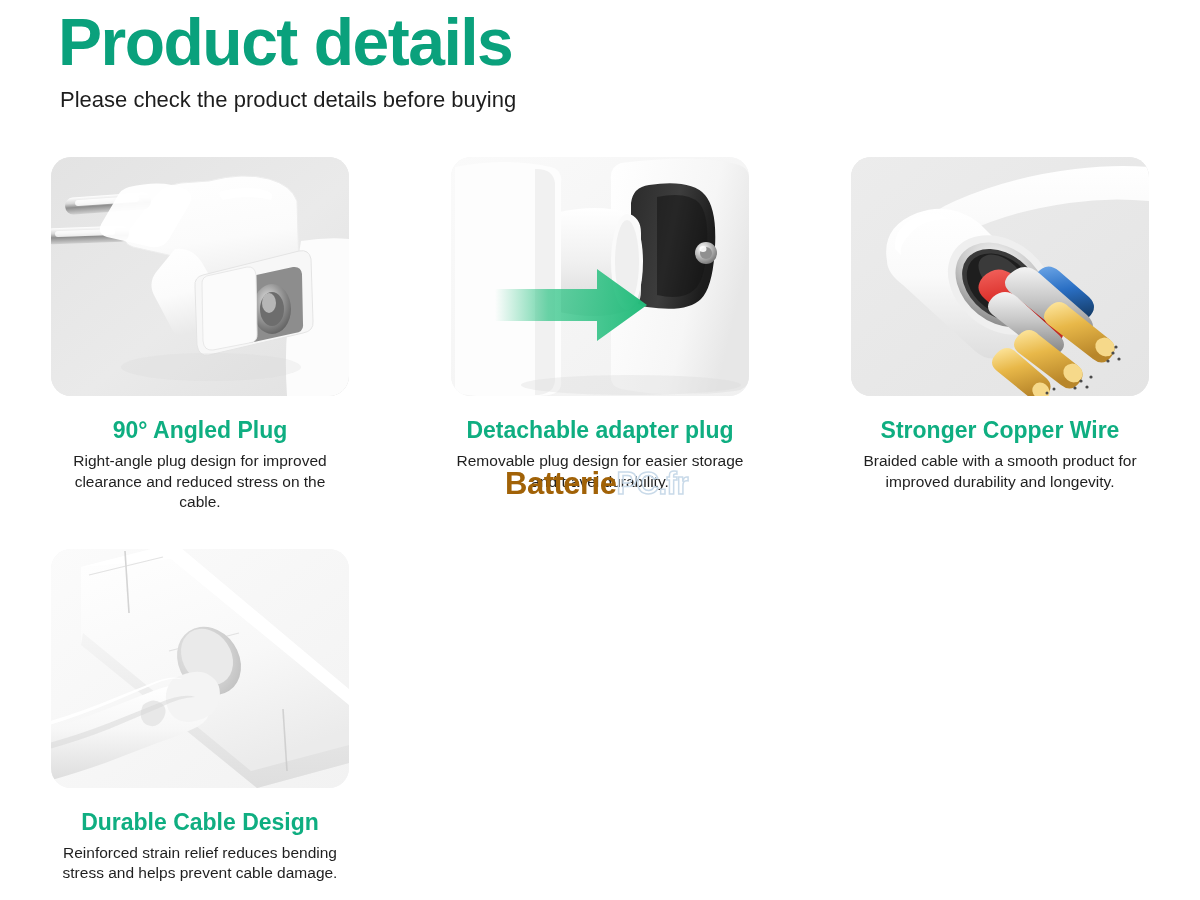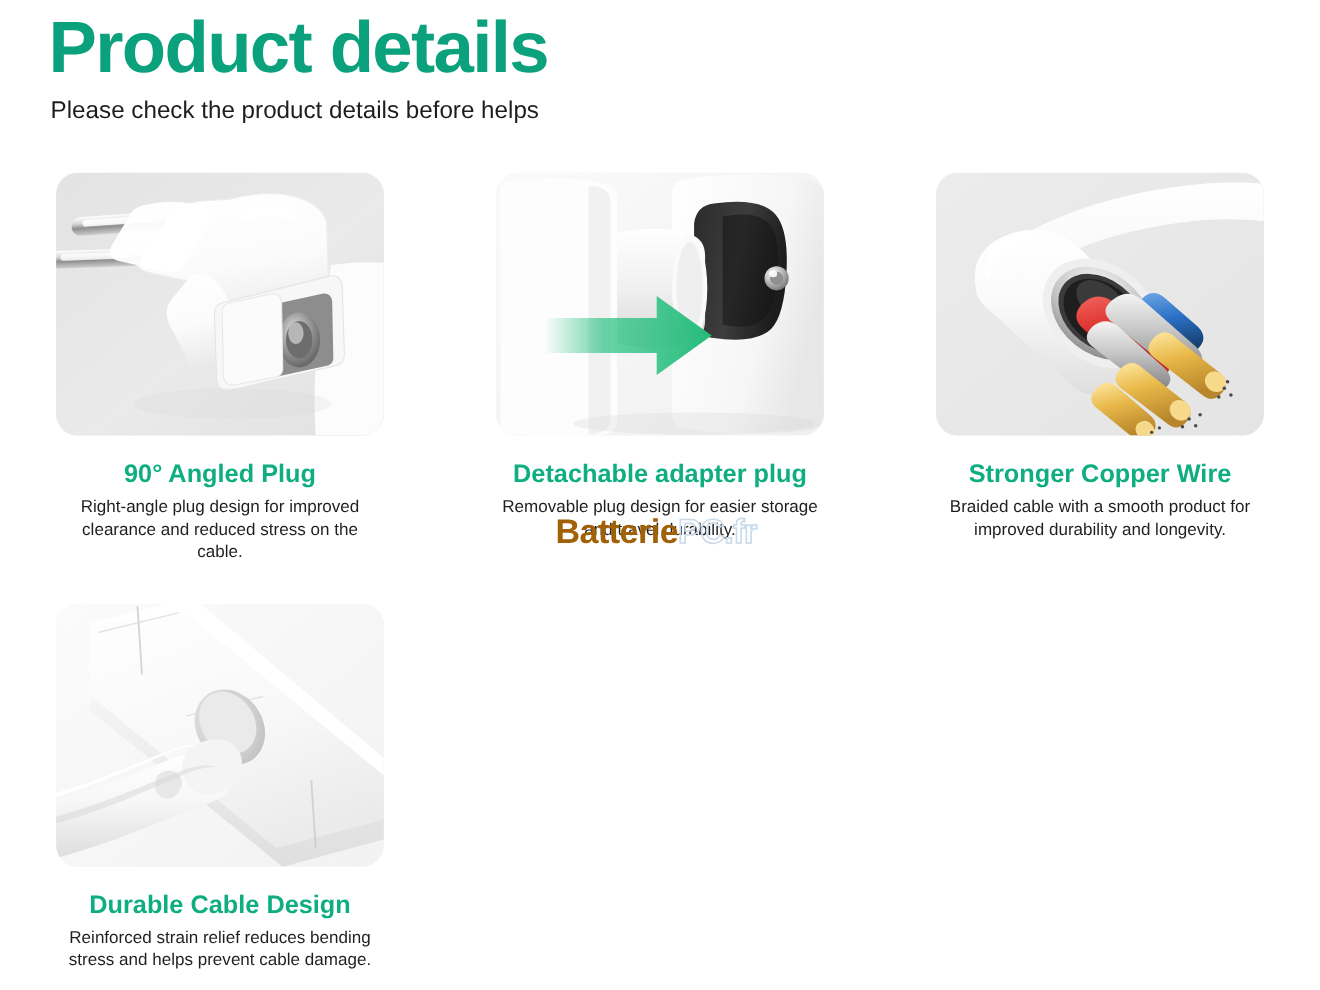--- a/index.html
+++ b/index.html
@@ -10,21 +10,21 @@
   body {
     width: 1200px;
     height: 900px;
     position: relative;
     overflow: hidden;
     font-family: "Liberation Sans", sans-serif;
     -webkit-font-smoothing: antialiased;
   }
 
   
-  .header { position: absolute; left: 44px; top: 8px; }
+  .header { position: absolute; left: 58px; top: 8px; }
   .page-title {
     font-size: 66px;
     font-weight: bold;
     color: #0aa17c;
     letter-spacing: -1.5px;
     line-height: 1.05;
     margin: 0;
     white-space: nowrap;
   }
   .page-subtitle {
@@ -115,21 +115,21 @@
   }
 
   
   .thumb svg { display: block; width: 100%; height: 100%; }
 </style>
 </head>
 <body>
 
 <div class="header">
   <h1 class="page-title">Product details</h1>
-  <p class="page-subtitle">Please check the product details before helps</p>
+  <p class="page-subtitle">Please check the product details before buying</p>
 </div>
 
 <div class="grid">
 
   <div class="feature-card">
     <div class="thumb">
       <svg viewBox="0 0 298 239" preserveAspectRatio="xMidYMid slice">
         <defs>
           <linearGradient id="g1bg" x1="0" y1="0" x2="1" y2="1">
             <stop offset="0%" stop-color="#e3e3e3"></stop>

